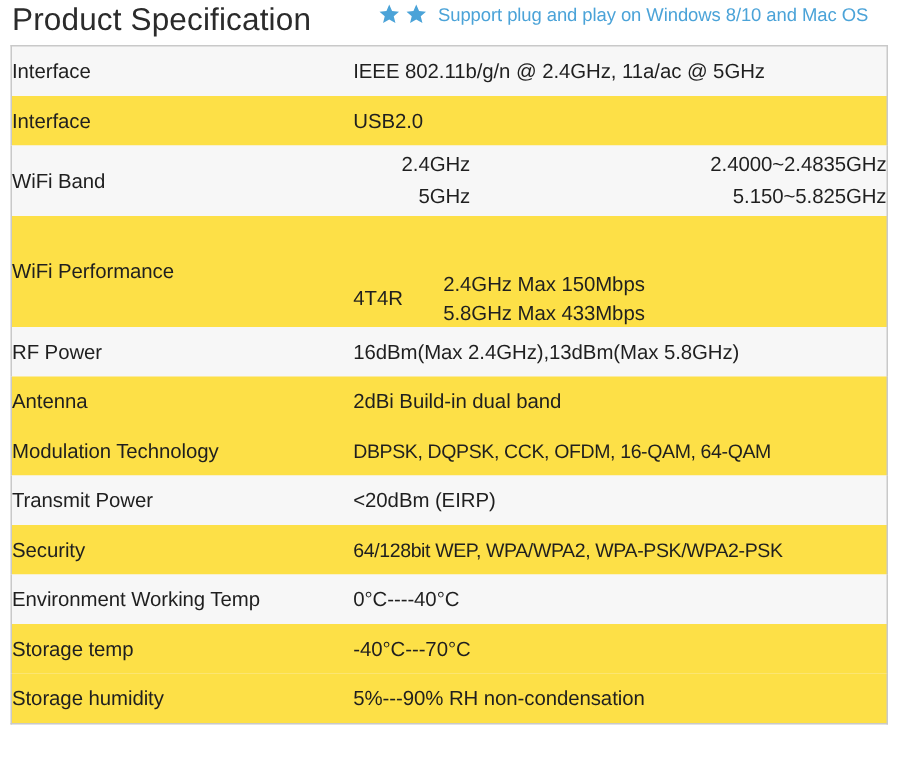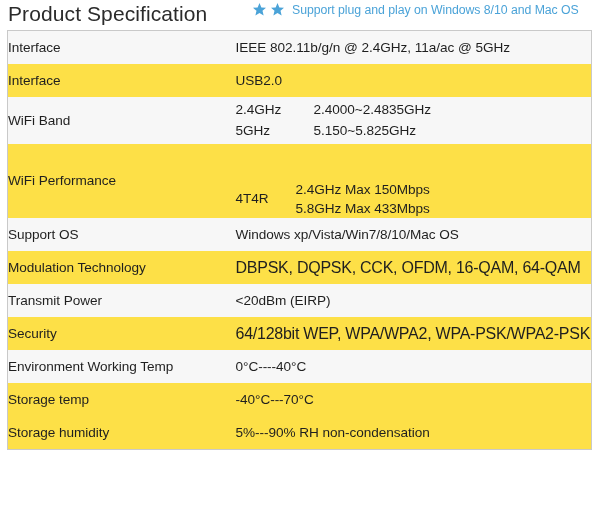--- a/index.html
+++ b/index.html
@@ -83,34 +83,35 @@
   }
   .cell-value {
     box-sizing: border-box;
     padding: 0 4px 0 8px;
     font-size: 13.6px;
     color: #1f1f1f;
     white-space: nowrap;
     letter-spacing: -.05px;
   }
   .cell-value.compact {
-    font-size: 16px;
+    font-size: 13px;
     letter-spacing: -.25px;
   }
 
   .r-single { height: 33px; }
   .r-double { height: 47px; }
 
   
   .band-grid {
     display: grid;
     grid-template-columns: 78px auto;
     row-gap: 1px;
     align-items: center;
     line-height: 1.42;
+    text-align: right;
   }
   .perf-grid {
     display: flex;
     align-items: center;
     margin-top: 36px;
   }
   .perf-key {
     width: 60px;
     flex: 0 0 auto;
   }
@@ -169,26 +170,30 @@
         <div class="perf-grid">
           <span class="perf-key">4T4R</span>
           <div class="perf-lines">
             <div>2.4GHz Max 150Mbps</div>
             <div>5.8GHz Max 433Mbps</div>
           </div>
         </div>
       </td>
     </tr>
 
-
-
-    <tr class="row-light r-single">
-      <td class="cell-label">Support OS</td>
-      <td class="cell-value">Windows xp/Vista/Win7/8/10/Mac OS</td>
-    </tr>
+    <tr class="row-light r-single">
+      <td class="cell-label">RF Power</td>
+      <td class="cell-value">16dBm(Max 2.4GHz),13dBm(Max 5.8GHz)</td>
+    </tr>
+
+    <tr class="row-dark r-single">
+      <td class="cell-label">Antenna</td>
+      <td class="cell-value">2dBi Build-in dual band</td>
+    </tr>
+
 
     <tr class="row-dark r-single">
       <td class="cell-label">Modulation Technology</td>
       <td class="cell-value compact">DBPSK, DQPSK, CCK, OFDM, 16-QAM, 64-QAM</td>
     </tr>
 
     <tr class="row-light r-single">
       <td class="cell-label">Transmit Power</td>
       <td class="cell-value">&lt;20dBm (EIRP)</td>
     </tr>

